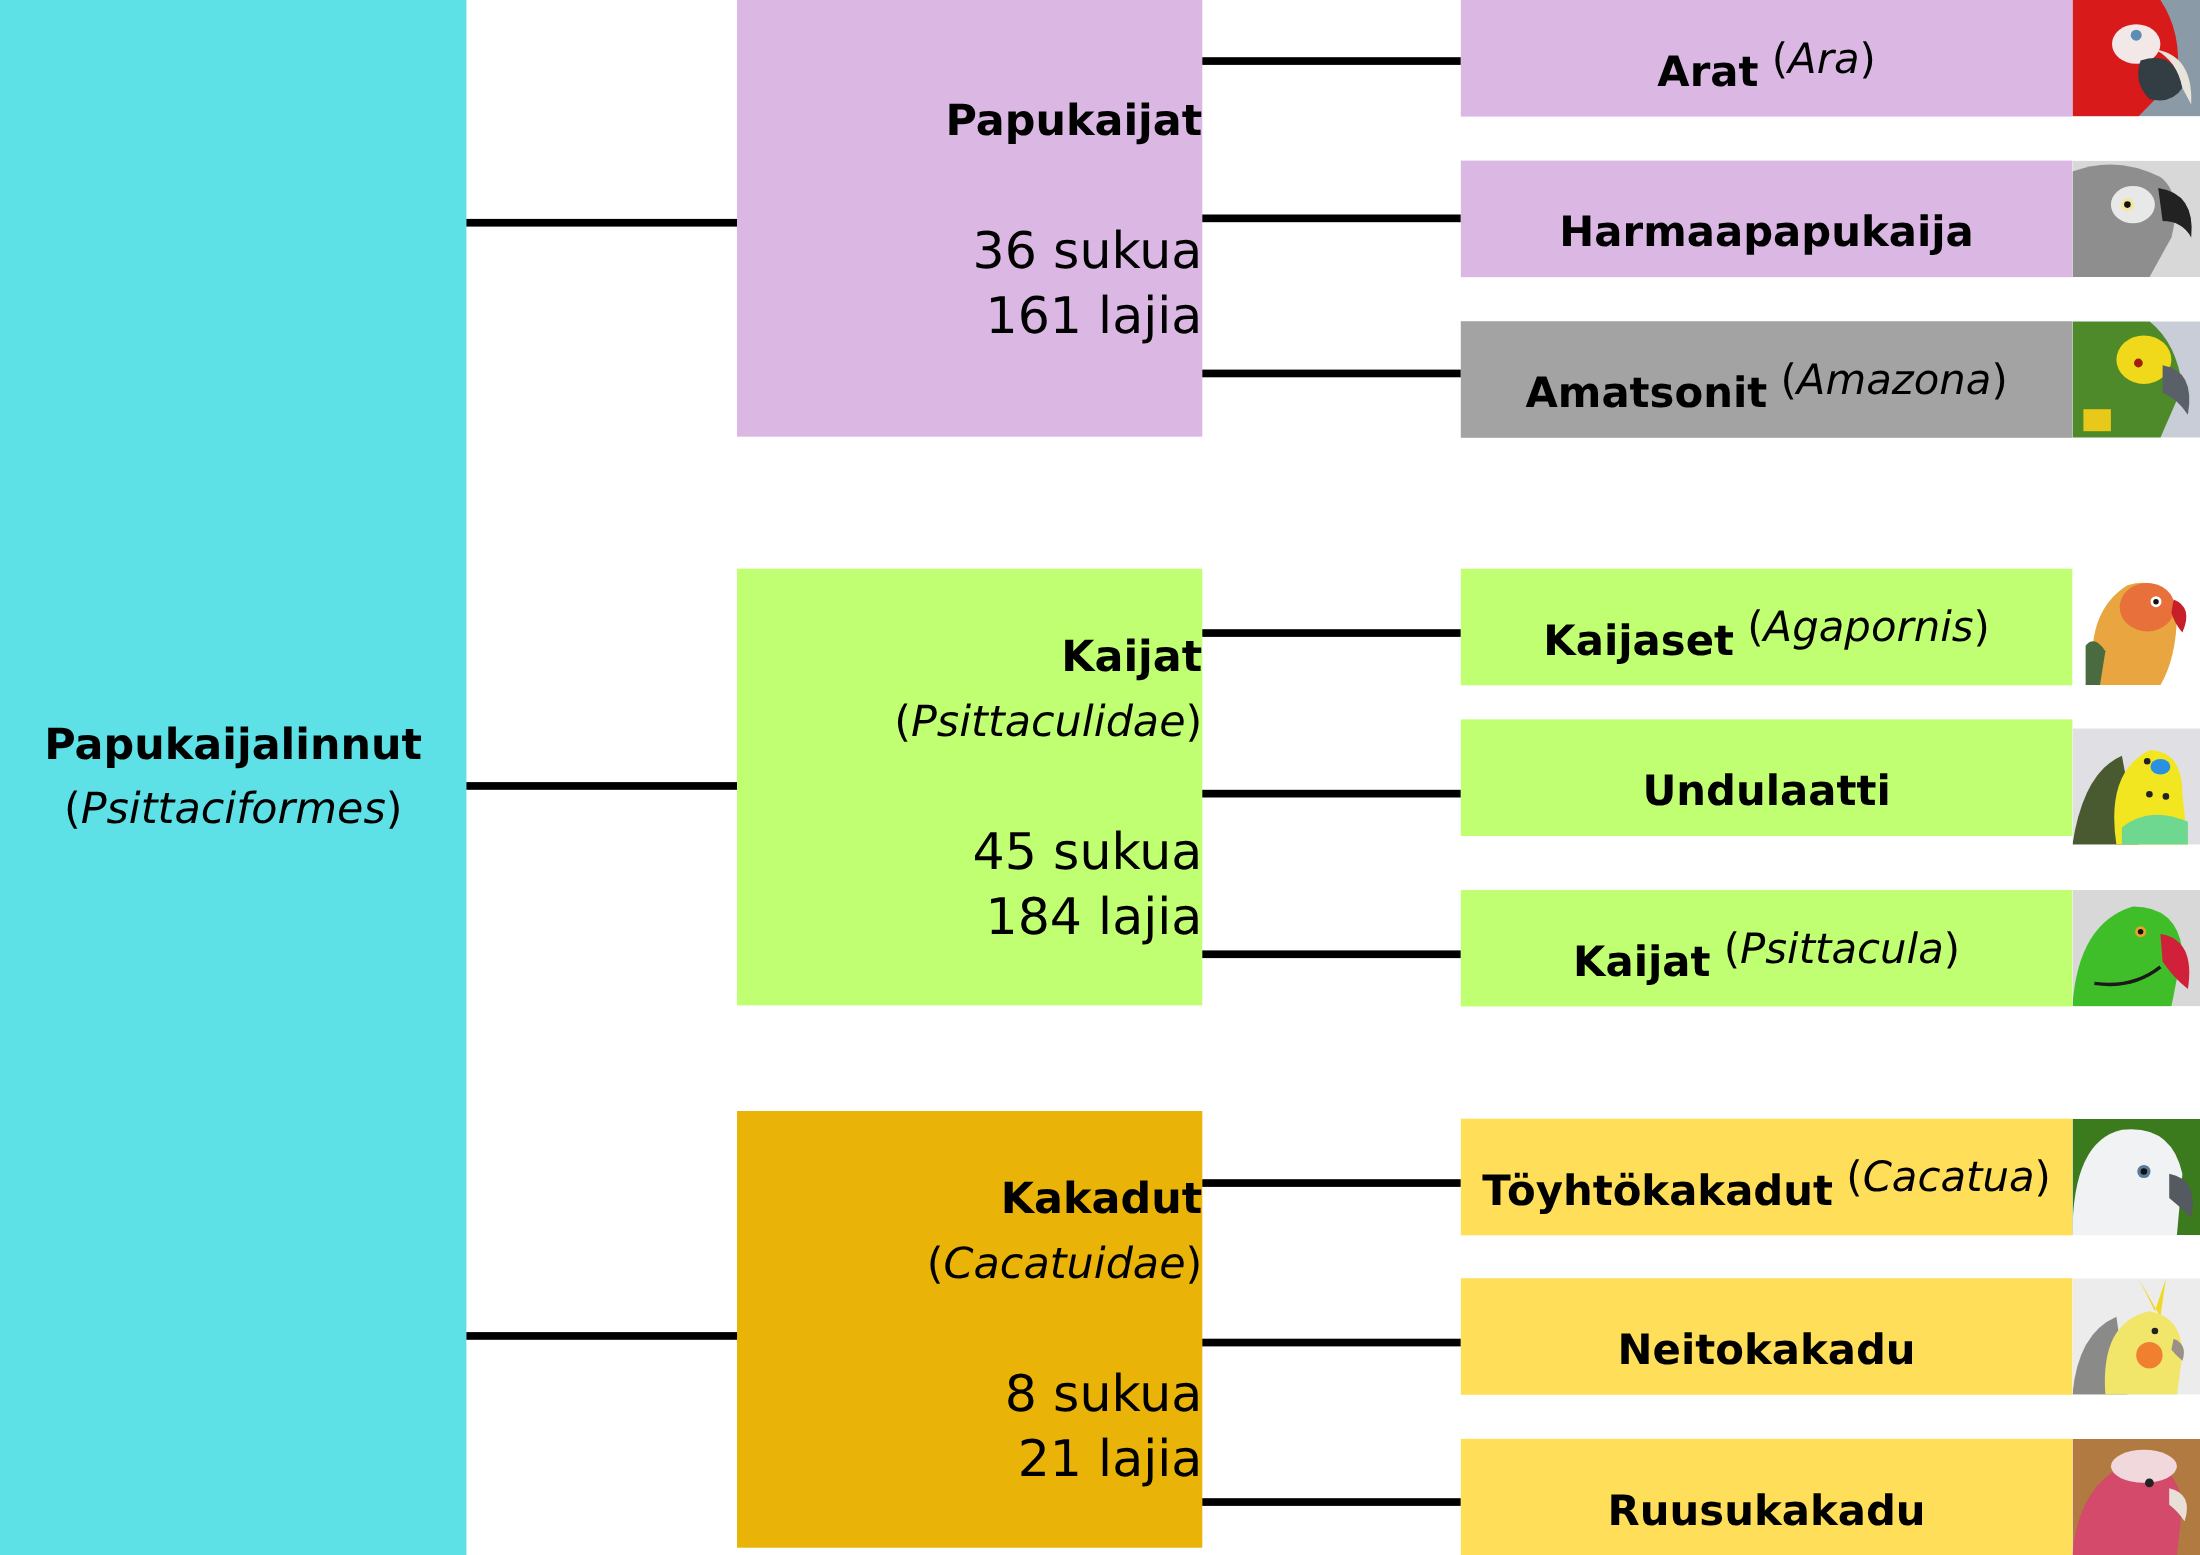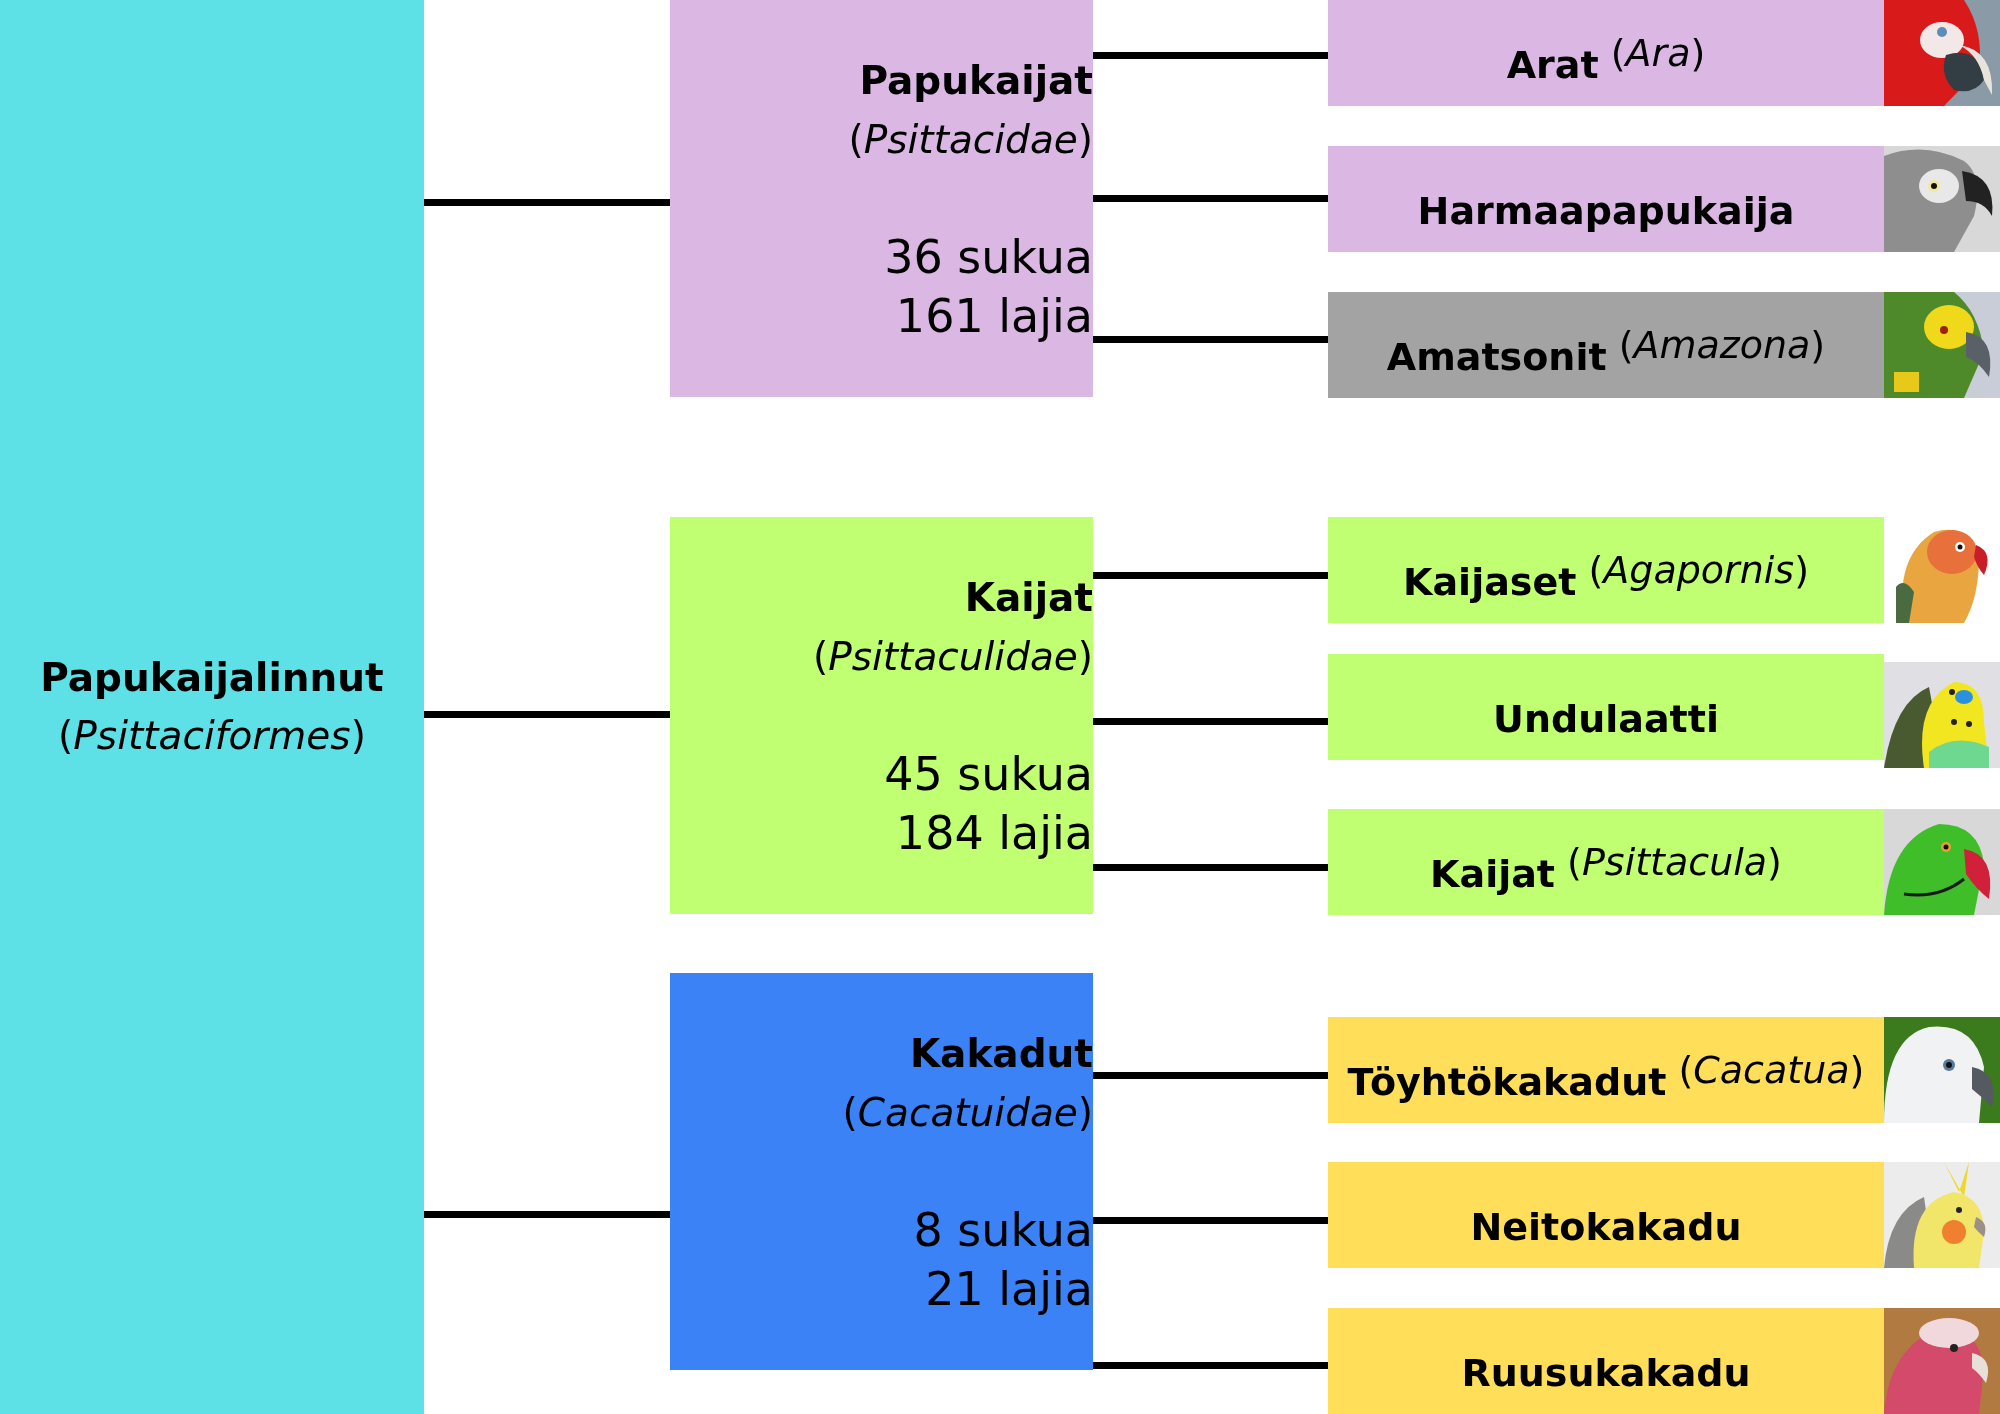--- a/index.html
+++ b/index.html
@@ -31,35 +31,34 @@
   <div class="name">Papukaijalinnut</div>
   <div class="sci">(<i>Psittaciformes</i>)</div>
 </div>
 
 <div class="abs line" style="left:424px; top:199px; width:246px;"></div>
 <div class="abs line" style="left:424px; top:711px; width:246px;"></div>
 <div class="abs line" style="left:424px; top:1211px; width:246px;"></div>
 
 <div class="abs family" style="top:0; background:#DAB8E3;">
   <div class="name">Papukaijat</div>
-  <div class="sci">(<i>Psittacidae</i>)</div>
   <div class="gap"></div>
   <div class="count">36 sukua</div>
   <div class="count">161 lajia</div>
 </div>
 
 <div class="abs family" style="top:517px; background:#C1FF72;">
   <div class="name">Kaijat</div>
   <div class="sci">(<i>Psittaculidae</i>)</div>
   <div class="gap"></div>
   <div class="count">45 sukua</div>
   <div class="count">184 lajia</div>
 </div>
 
-<div class="abs family" style="top:973px; background:#3b82f6;">
+<div class="abs family" style="top:1010px; background:#eab308;">
   <div class="name">Kakadut</div>
   <div class="sci">(<i>Cacatuidae</i>)</div>
   <div class="gap"></div>
   <div class="count">8 sukua</div>
   <div class="count">21 lajia</div>
 </div>
 
 <div class="abs line" style="left:1093px; top:52px;  width:235px;"></div>
 <div class="abs line" style="left:1093px; top:195px; width:235px;"></div>
 <div class="abs line" style="left:1093px; top:336px; width:235px;"></div>

